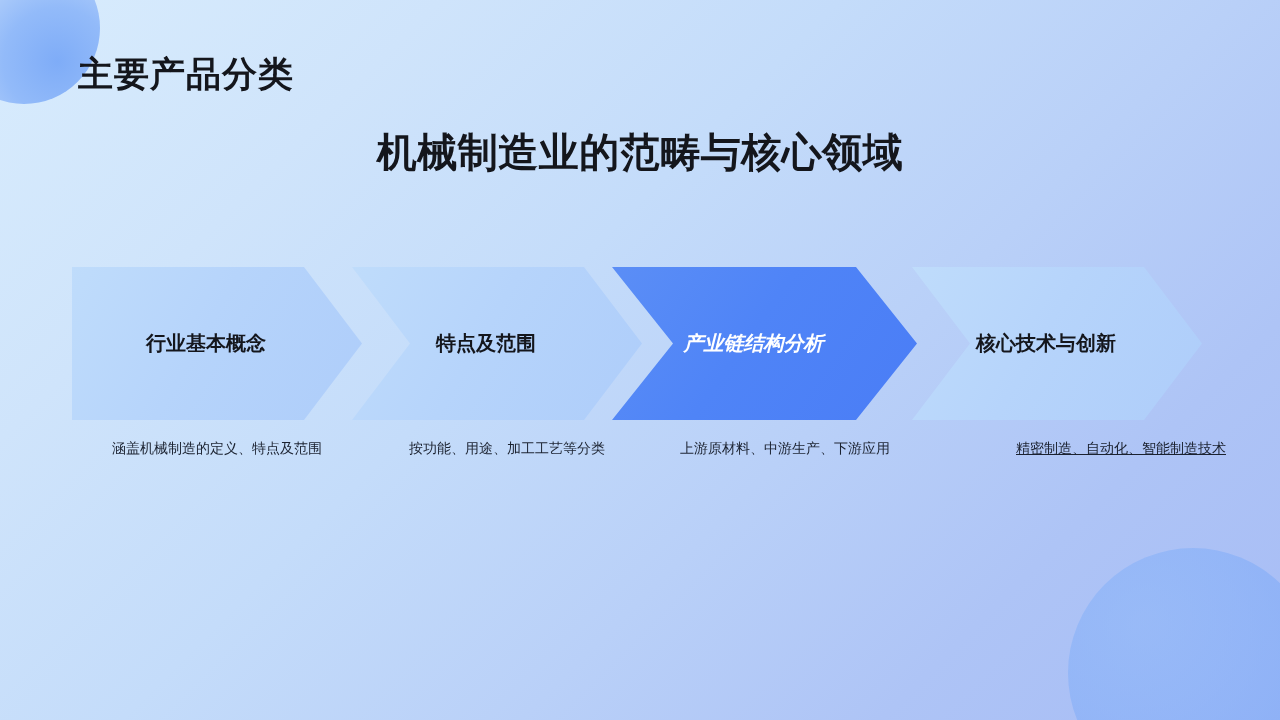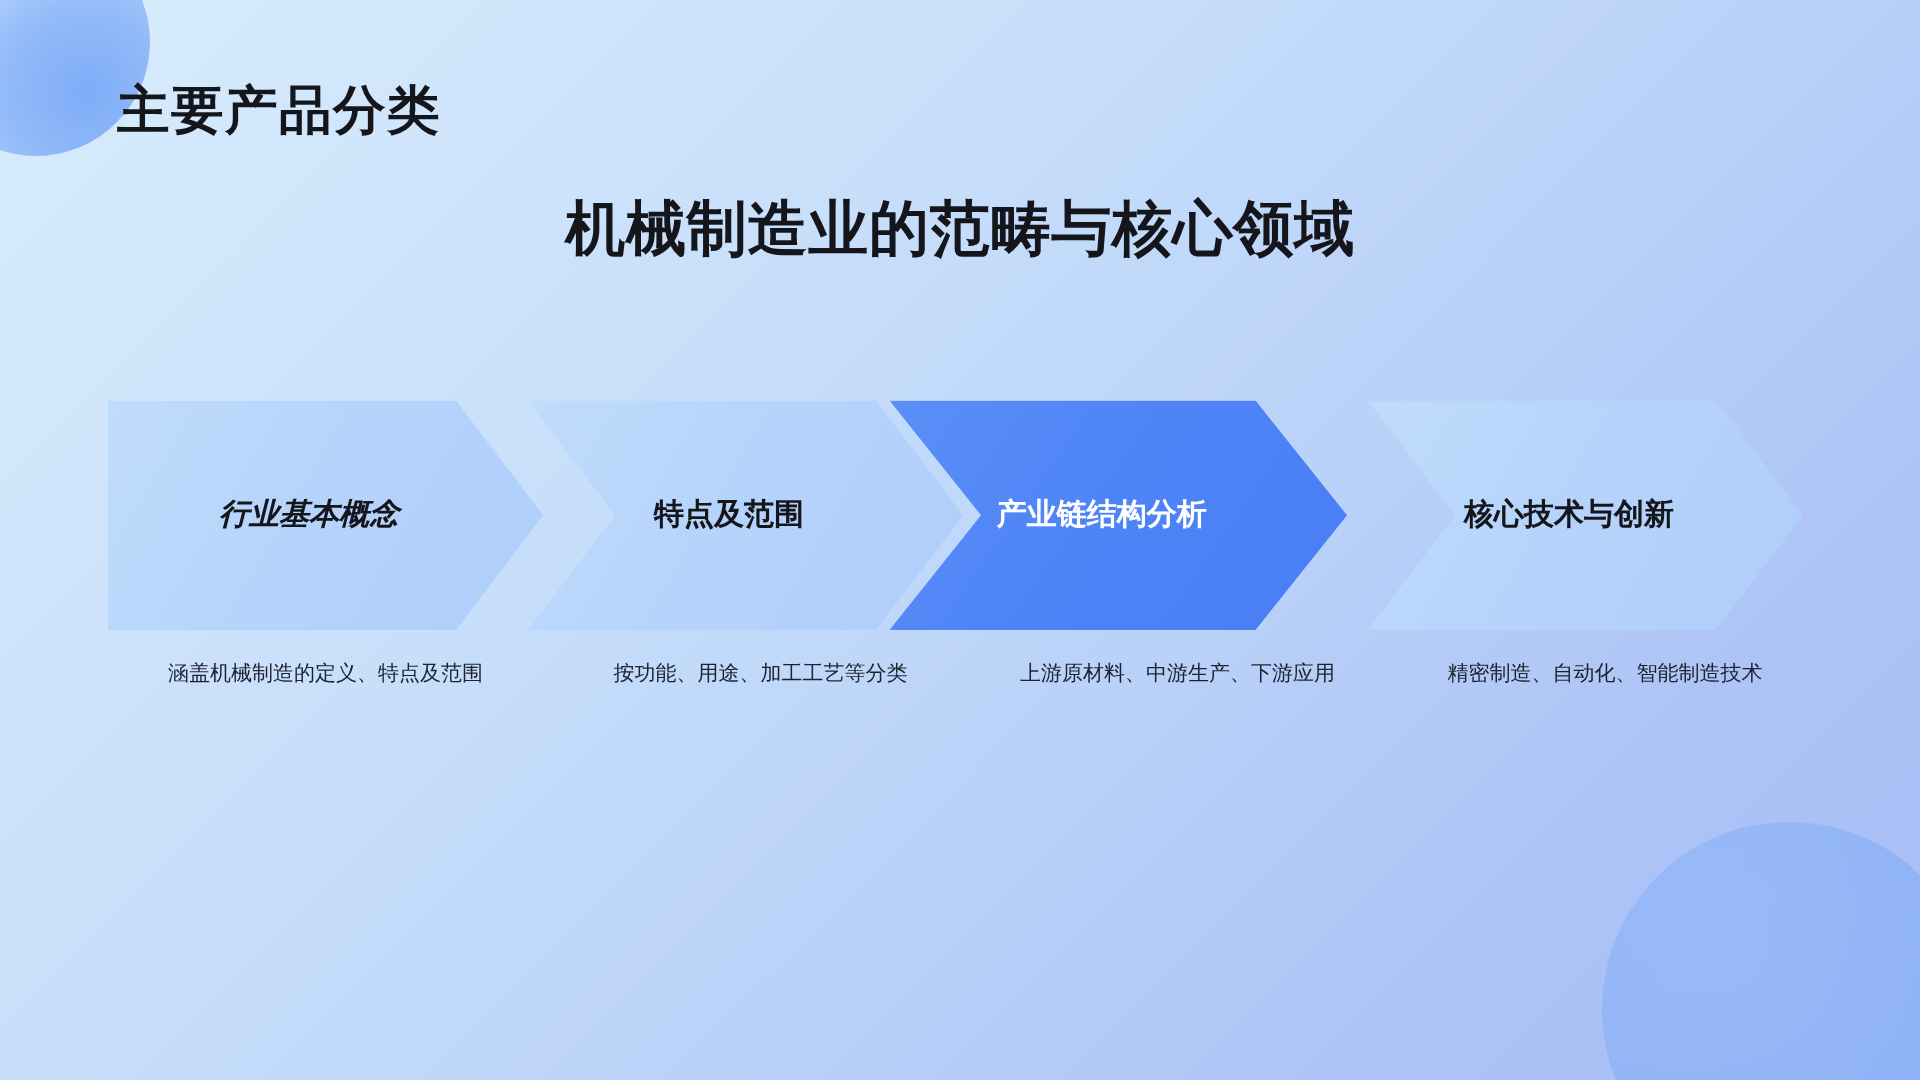--- a/index.html
+++ b/index.html
@@ -111,29 +111,29 @@
     position: absolute;
     top: 170px;
     width: 250px;
     text-align: right;
     font-size: 14px;
     line-height: 1.6;
     color: #1b2230;
   }
 
   
-  .step-1 { left: 72px; font-style: italic; }
+  .step-1 { left: 72px; }
   .step-2 { left: 352px; }
-  .step-3 { left: 593px; width: 305px; }
+  .step-3 { left: 612px; width: 305px; font-style: italic; }
   .step-4 { left: 912px; }
 
   .cap-1 { left: 72px; }
   .cap-2 { left: 355px; }
   .cap-3 { left: 640px; }
-  .cap-4 { left: 925px; }
+  .cap-4 { left: 976px; text-decoration: underline; }
 </style>
 </head>
 <body>
 
 <div id="slide">
 
   <div class="deco-circle-tl"></div>
   <div class="deco-circle-br"></div>
 
   <div class="slide-title">主要产品分类</div>

